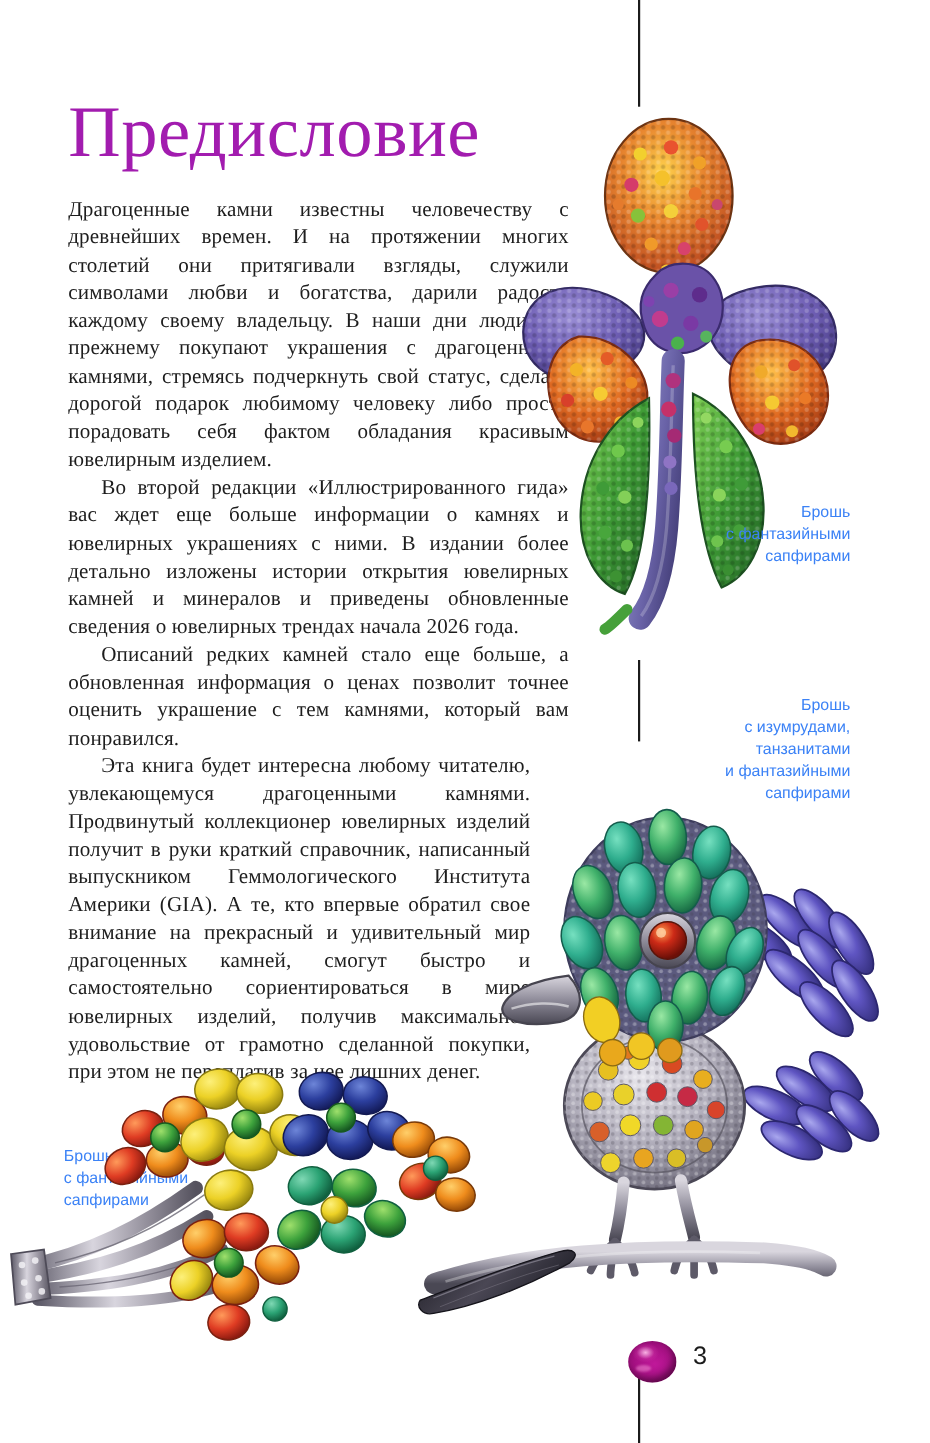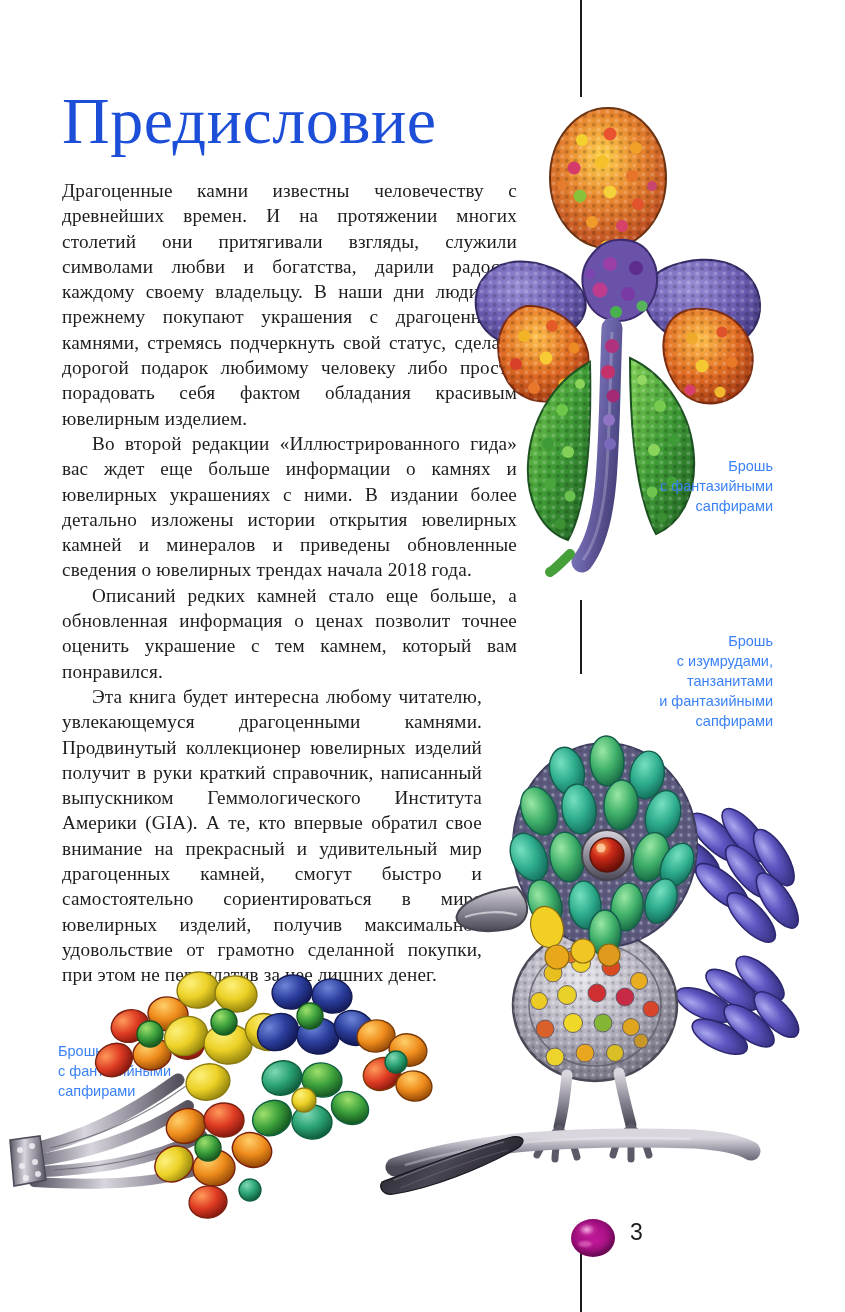--- a/index.html
+++ b/index.html
@@ -80,21 +80,21 @@
   }
 
   
   .title {
     position: absolute;
     left: 62px;
     top: 88px;
     font-family: "Liberation Serif", serif;
     font-size: 66px;
     line-height: 1;
-    color: #1d4ed8;
+    color: #a21caf;
     letter-spacing: 0.5px;
     white-space: nowrap;
   }
 
   
   .body-col {
     position: absolute;
     left: 62px;
     top: 178px;
     width: 455px;
@@ -144,22 +144,22 @@
   <div class="rule-top"></div>
   <div class="rule-mid"></div>
   <div class="rule-bot"></div>
   <div class="gem-dot"></div>
   <div class="page-number">3</div>
 
   <div class="title">Предисловие</div>
 
   <div class="body-col">
     <p class="para p1">Драгоценные камни известны человечеству с древнейших времен. И на протяжении многих столетий они притягивали взгляды, служили символами любви и богатства, дарили радость каждому своему владельцу. В наши дни люди по-прежнему покупают украшения с драгоценными камнями, стремясь подчеркнуть свой статус, сделать дорогой подарок любимому человеку либо просто порадовать себя фактом обладания красивым ювелирным изделием.</p>
-    <p class="para p2 indent">Во второй редакции «Иллюстрированного гида» вас ждет еще больше информации о камнях и ювелирных украшениях с ними. В издании более детально изложены истории открытия ювелирных камней и минералов и приведены обновленные сведения о ювелирных трендах начала 2018 года.</p>
-    <p class="para p3 indent">Описаний редких камней стало еще больше, а обновленная информация о ценах позволит точнее оценить украшение с тем камнем, который вам понравился.</p>
+    <p class="para p2 indent">Во второй редакции «Иллюстрированного гида» вас ждет еще больше информации о камнях и ювелирных украшениях с ними. В издании более детально изложены истории открытия ювелирных камней и минералов и приведены обновленные сведения о ювелирных трендах начала 2026 года.</p>
+    <p class="para p3 indent">Описаний редких камней стало еще больше, а обновленная информация о ценах позволит точнее оценить украшение с тем камнями, который вам понравился.</p>
     <p class="para p4 indent">Эта книга будет интересна любому читателю, увлекающемуся драгоценными камнями. Продвинутый коллекционер ювелирных изделий получит в руки краткий справочник, написанный выпускником Геммологического Института Америки (GIA). А те, кто впервые обратил свое внимание на прекрасный и удивительный мир драгоценных камней, смогут быстро и самостоятельно сориентироваться в мире ювелирных изделий, получив максимальное удовольствие от грамотно сделанной покупки, при этом не переплатив за нее лишних денег.</p>
   </div>
 
   <div class="jewel" style="left:470px; top:100px; width:360px; height:460px;">
     <svg width="360" height="460" viewBox="0 0 360 460">
       <defs>
         <radialGradient id="irisTop" cx="45%" cy="35%" r="70%">
           <stop offset="0%" stop-color="#ffd34d"></stop>
           <stop offset="45%" stop-color="#e8862f"></stop>
           <stop offset="100%" stop-color="#b8451f"></stop>

